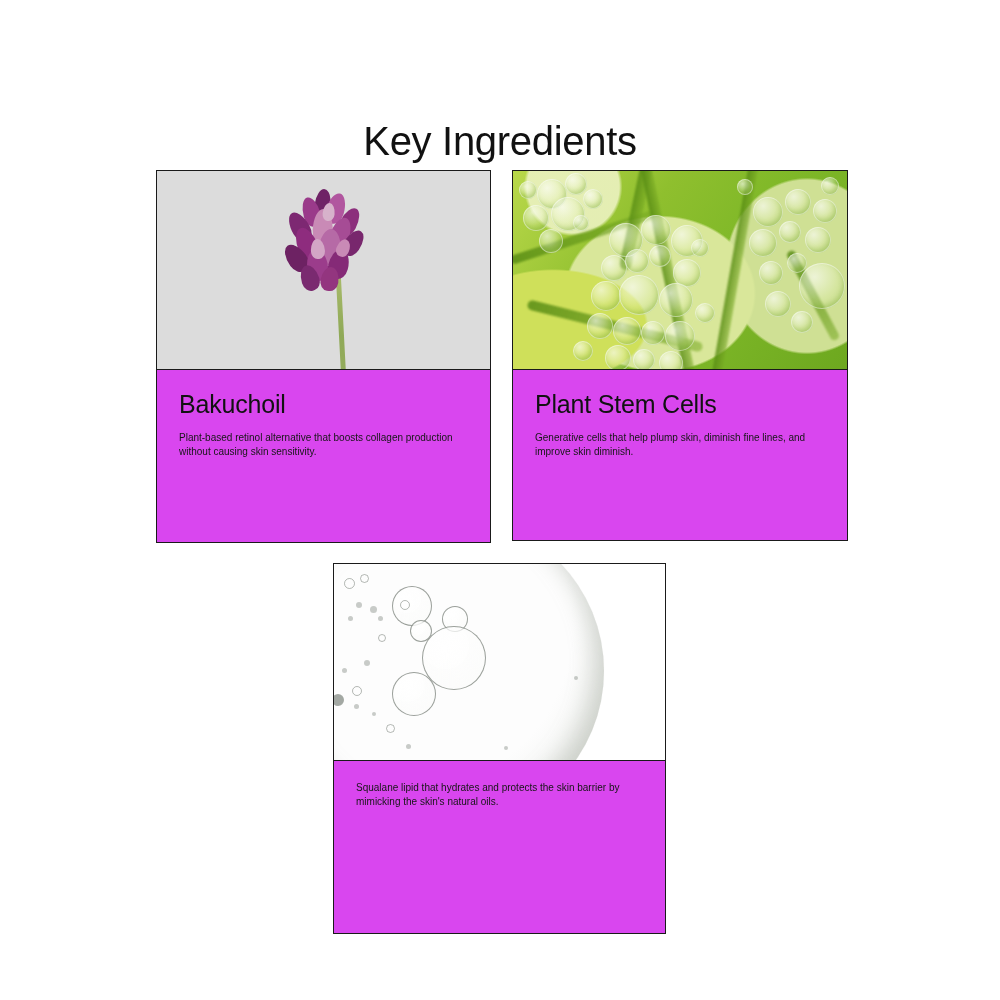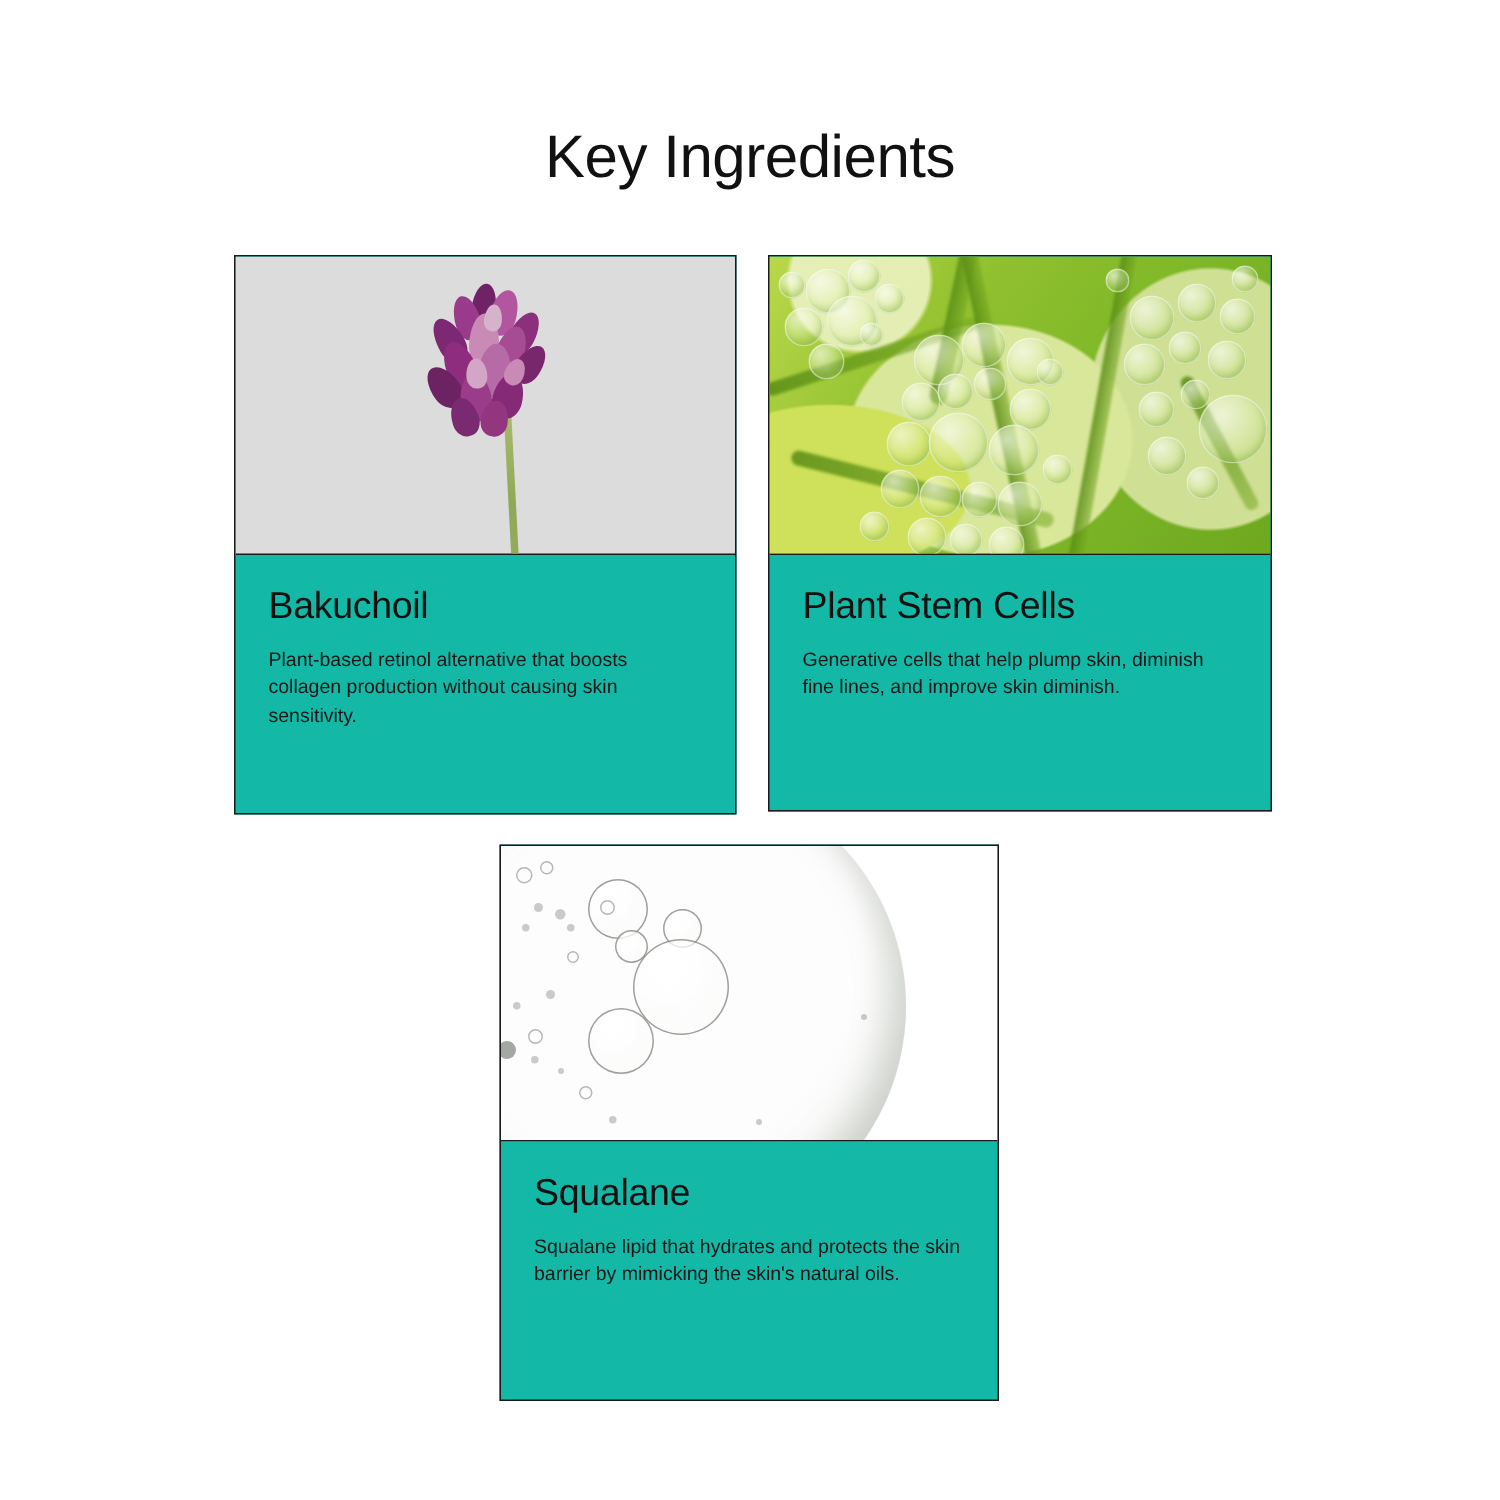--- a/index.html
+++ b/index.html
@@ -12,34 +12,34 @@
     height: 1000px;
     position: relative;
     font-family: "Liberation Sans", sans-serif;
     color: #111111;
     overflow: hidden;
   }
 
   #page-title {
     position: absolute;
     left: 0;
-    top: 56px;
+    top: 92px;
     width: 1000px;
     text-align: center;
     font-size: 40px;
     font-weight: 400;
     letter-spacing: -0.3px;
     color: #111111;
     line-height: 1.1;
   }
 
   .card {
     position: absolute;
     border: 1.5px solid #1a1a1a;
-    background: #14b8a6;
+    background: #d946ef;
     box-sizing: border-box;
     overflow: hidden;
   }
 
   .card-media {
     position: relative;
     width: 100%;
     overflow: hidden;
     border-bottom: 1.5px solid #1a1a1a;
     box-sizing: border-box;
@@ -53,21 +53,21 @@
   .card-title {
     font-size: 25px;
     font-weight: 400;
     letter-spacing: -0.2px;
     color: #111111;
     margin: 0 0 12px 0;
     line-height: 1.15;
   }
 
   .card-desc {
-    font-size: 13px;
+    font-size: 10px;
     font-weight: 400;
     line-height: 1.42;
     color: #161616;
     margin: 0;
     max-width: 300px;
   }
 
   
   #card-bakuchoil { left: 156px; top: 170px; width: 335px; height: 373px; }
   #card-bakuchoil .card-media { height: 199px; background: #dcdcdc; }
@@ -276,16 +276,15 @@
     <div class="speck" style="left:30px;  top:96px; width:6px; height:6px;"></div>
     <div class="speck" style="left:8px;   top:104px; width:5px; height:5px;"></div>
     <div class="speck" style="left:20px;  top:140px; width:5px; height:5px;"></div>
     <div class="speck" style="left:38px;  top:148px; width:4px; height:4px;"></div>
     <div class="speck" style="left:72px;  top:180px; width:5px; height:5px;"></div>
     <div class="speck" style="left:170px; top:182px; width:4px; height:4px;"></div>
     <div class="speck" style="left:240px; top:112px; width:4px; height:4px;"></div>
     <div class="speck" style="left:-2px;  top:130px; width:12px; height:12px; background:rgba(90,98,90,.55);"></div>
   </div>
   <div class="card-body">
-    <h2 class="card-title">Squalane</h2>
     <p class="card-desc">Squalane lipid that hydrates and protects the skin barrier by mimicking the skin's natural oils.</p>
   </div>
 </div>
 
 </body></html>

